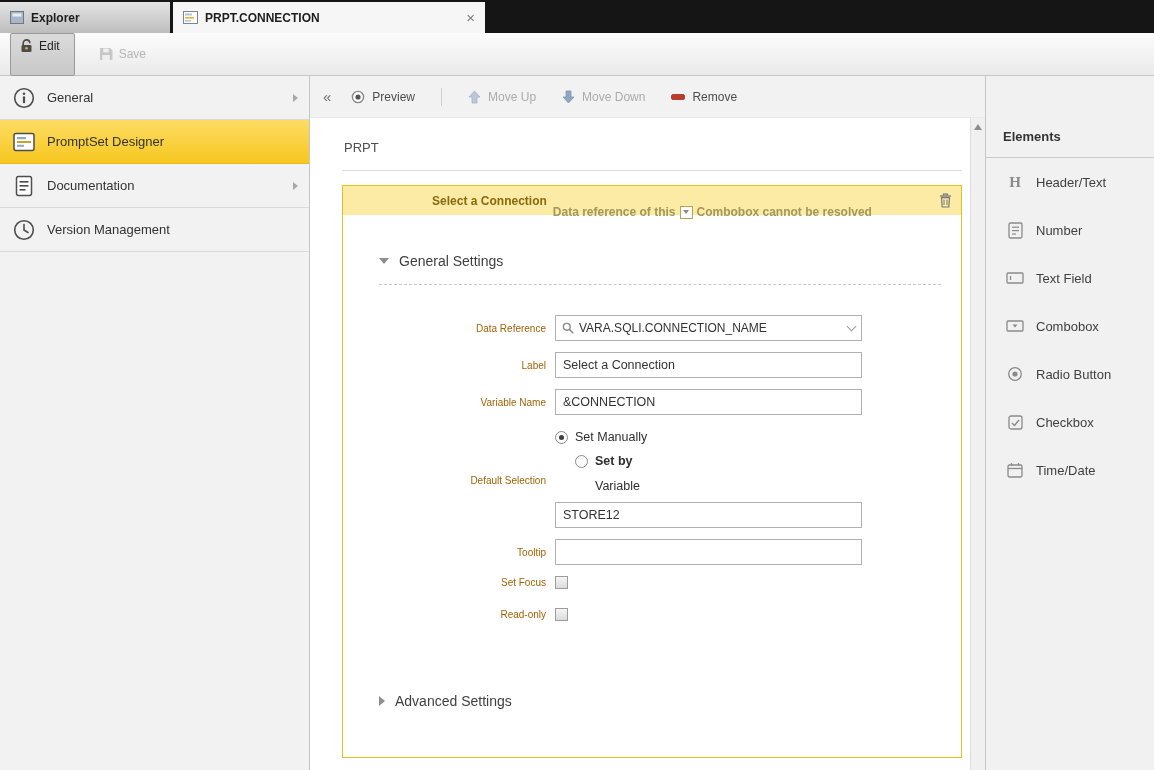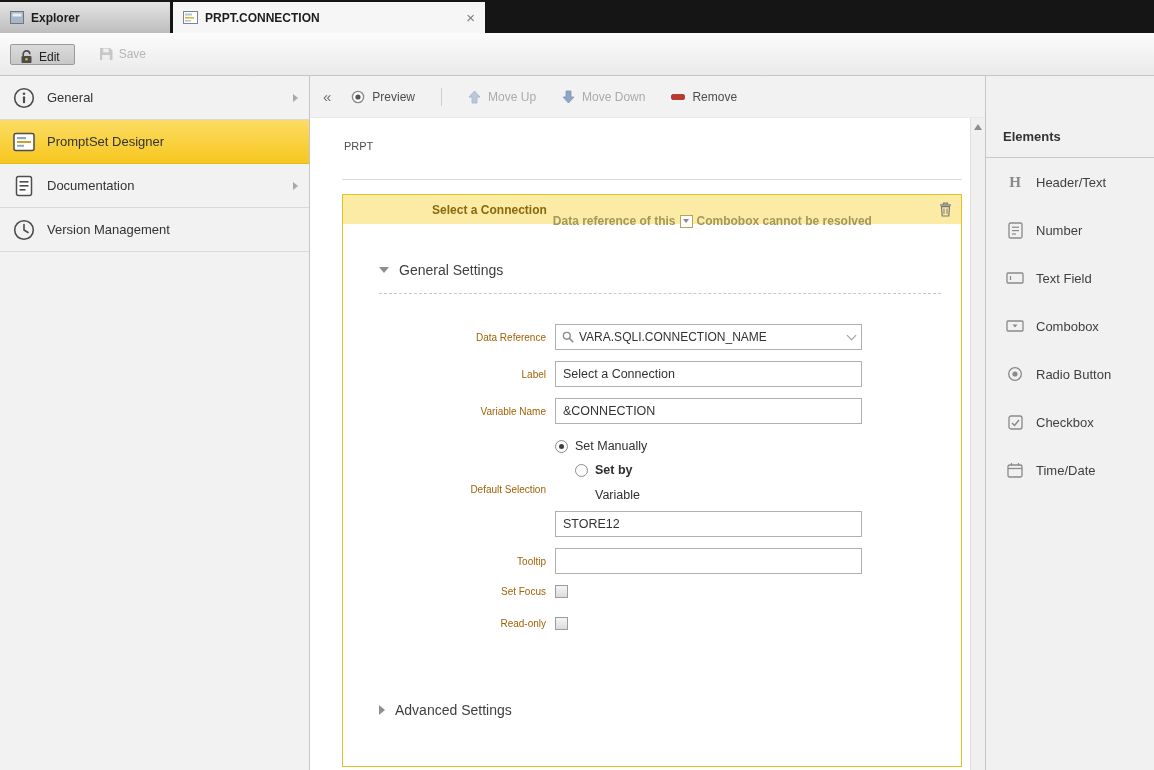--- a/index.html
+++ b/index.html
@@ -13,21 +13,21 @@
     font-size:12px;font-weight:700;color:#1d1d1d;cursor:pointer;}
   .tab-explorer{width:170px;background:linear-gradient(#e4e4e4,#bdbdbd);margin-right:3px;}
   .tab-active{width:312px;background:#f6f6f6;}
   .tab-close{margin-left:auto;color:#7c7c7c;font-size:15px;font-weight:400;line-height:1;}
 
   
   .toolbar{height:43px;background:linear-gradient(#fcfcfc,#eaeaea);
     border-bottom:1px solid #c6c6c6;display:flex;align-items:center;padding:0 10px;flex:none;}
   .btn{display:inline-flex;align-items:center;gap:6px;font-size:12px;cursor:pointer;}
   .btn-edit{background:linear-gradient(#dbdbdb,#c8c8c8);border:1px solid #9a9a9a;
-    border-radius:2px;padding:5px 14px 0 9px;color:#222;}
+    border-radius:2px;padding:5px 14px 22px 9px;color:#222;}
   .btn-save{margin-left:16px;color:#b5b5b5;padding:5px 8px;cursor:default;}
   .btn-ic{display:inline-flex;align-items:center;}
 
   
   .workspace{flex:1;min-height:0;display:flex;}
 
   
   .sidebar{width:310px;flex:none;background:#f2f2f2;border-right:1px solid #c6c6c6;}
   .side-item{height:44px;display:flex;align-items:center;gap:12px;padding:0 12px;
     border-bottom:1px solid #d9d9d9;font-size:13px;color:#333;position:relative;cursor:pointer;background:#f2f2f2;}
@@ -46,21 +46,21 @@
   .mbtn.disabled{color:#ababab;cursor:default;}
   .msep{width:1px;height:18px;background:#cfcfcf;margin-right:26px;}
 
   .main-body{flex:1;min-height:0;display:flex;}
   .content{flex:1;min-width:0;padding:12px 8px 0 32px;background:#fff;}
   .vscroll{width:15px;flex:none;background:#f0f0f0;border-left:1px solid #dedede;
     display:flex;justify-content:center;padding-top:6px;}
   .scroll-up{width:0;height:0;border-left:4px solid transparent;border-right:4px solid transparent;
     border-bottom:6px solid #8e8e8e;cursor:pointer;}
 
-  .page-title{font-size:11px;color:#4f4f4f;padding:10px 2px 27px;border-bottom:1px solid #dcdcdc;}
+  .page-title{font-size:13px;color:#4f4f4f;padding:10px 2px 15px;border-bottom:1px solid #dcdcdc;}
 
   
   .panel{margin-top:14px;border:1px solid #e2c222;height:573px;display:flex;flex-direction:column;background:#fff;}
   .warn{height:29px;flex:none;background:#fbeba5;display:flex;align-items:center;justify-content:center;
     gap:6px;font-size:12px;font-weight:700;position:relative;}
   .warn-title{color:#8a690f;}
   .warn-msg{color:#a4975c;display:inline-flex;align-items:center;gap:4px;margin-top:23px;}
   .mini-combo{width:13px;height:13px;background:#fff;border:1px solid #b3a65c;
     display:inline-flex;align-items:center;justify-content:center;}
   .mini-combo::after{content:"";width:0;height:0;border-left:3px solid transparent;

